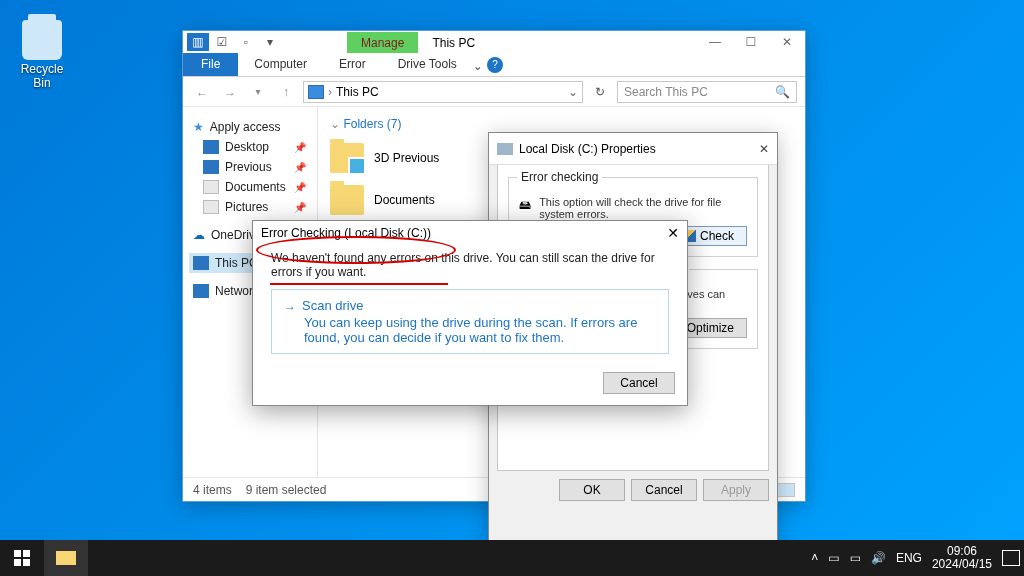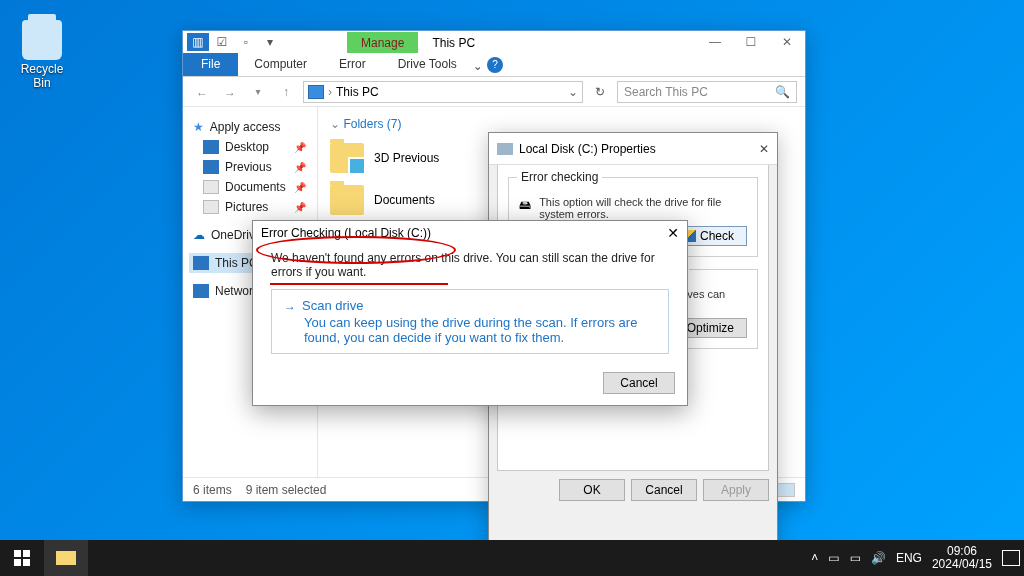--- a/index.html
+++ b/index.html
@@ -214,21 +214,21 @@
         <span>3D Previous</span>
       </div>
       <div class="folder-item">
         <div class="folder-ico"></div>
         <span>Documents</span>
       </div>
     </div>
   </div>
 
   <div class="status">
-    <span>6 items</span>
+    <span>4 items</span>
     <span>9 item selected</span>
     <div class="view">
       <div></div>
       <div style="background:#cde6f7"></div>
     </div>
   </div>
 </div>
 
 <div class="win props">
   <div class="dlg-title">

